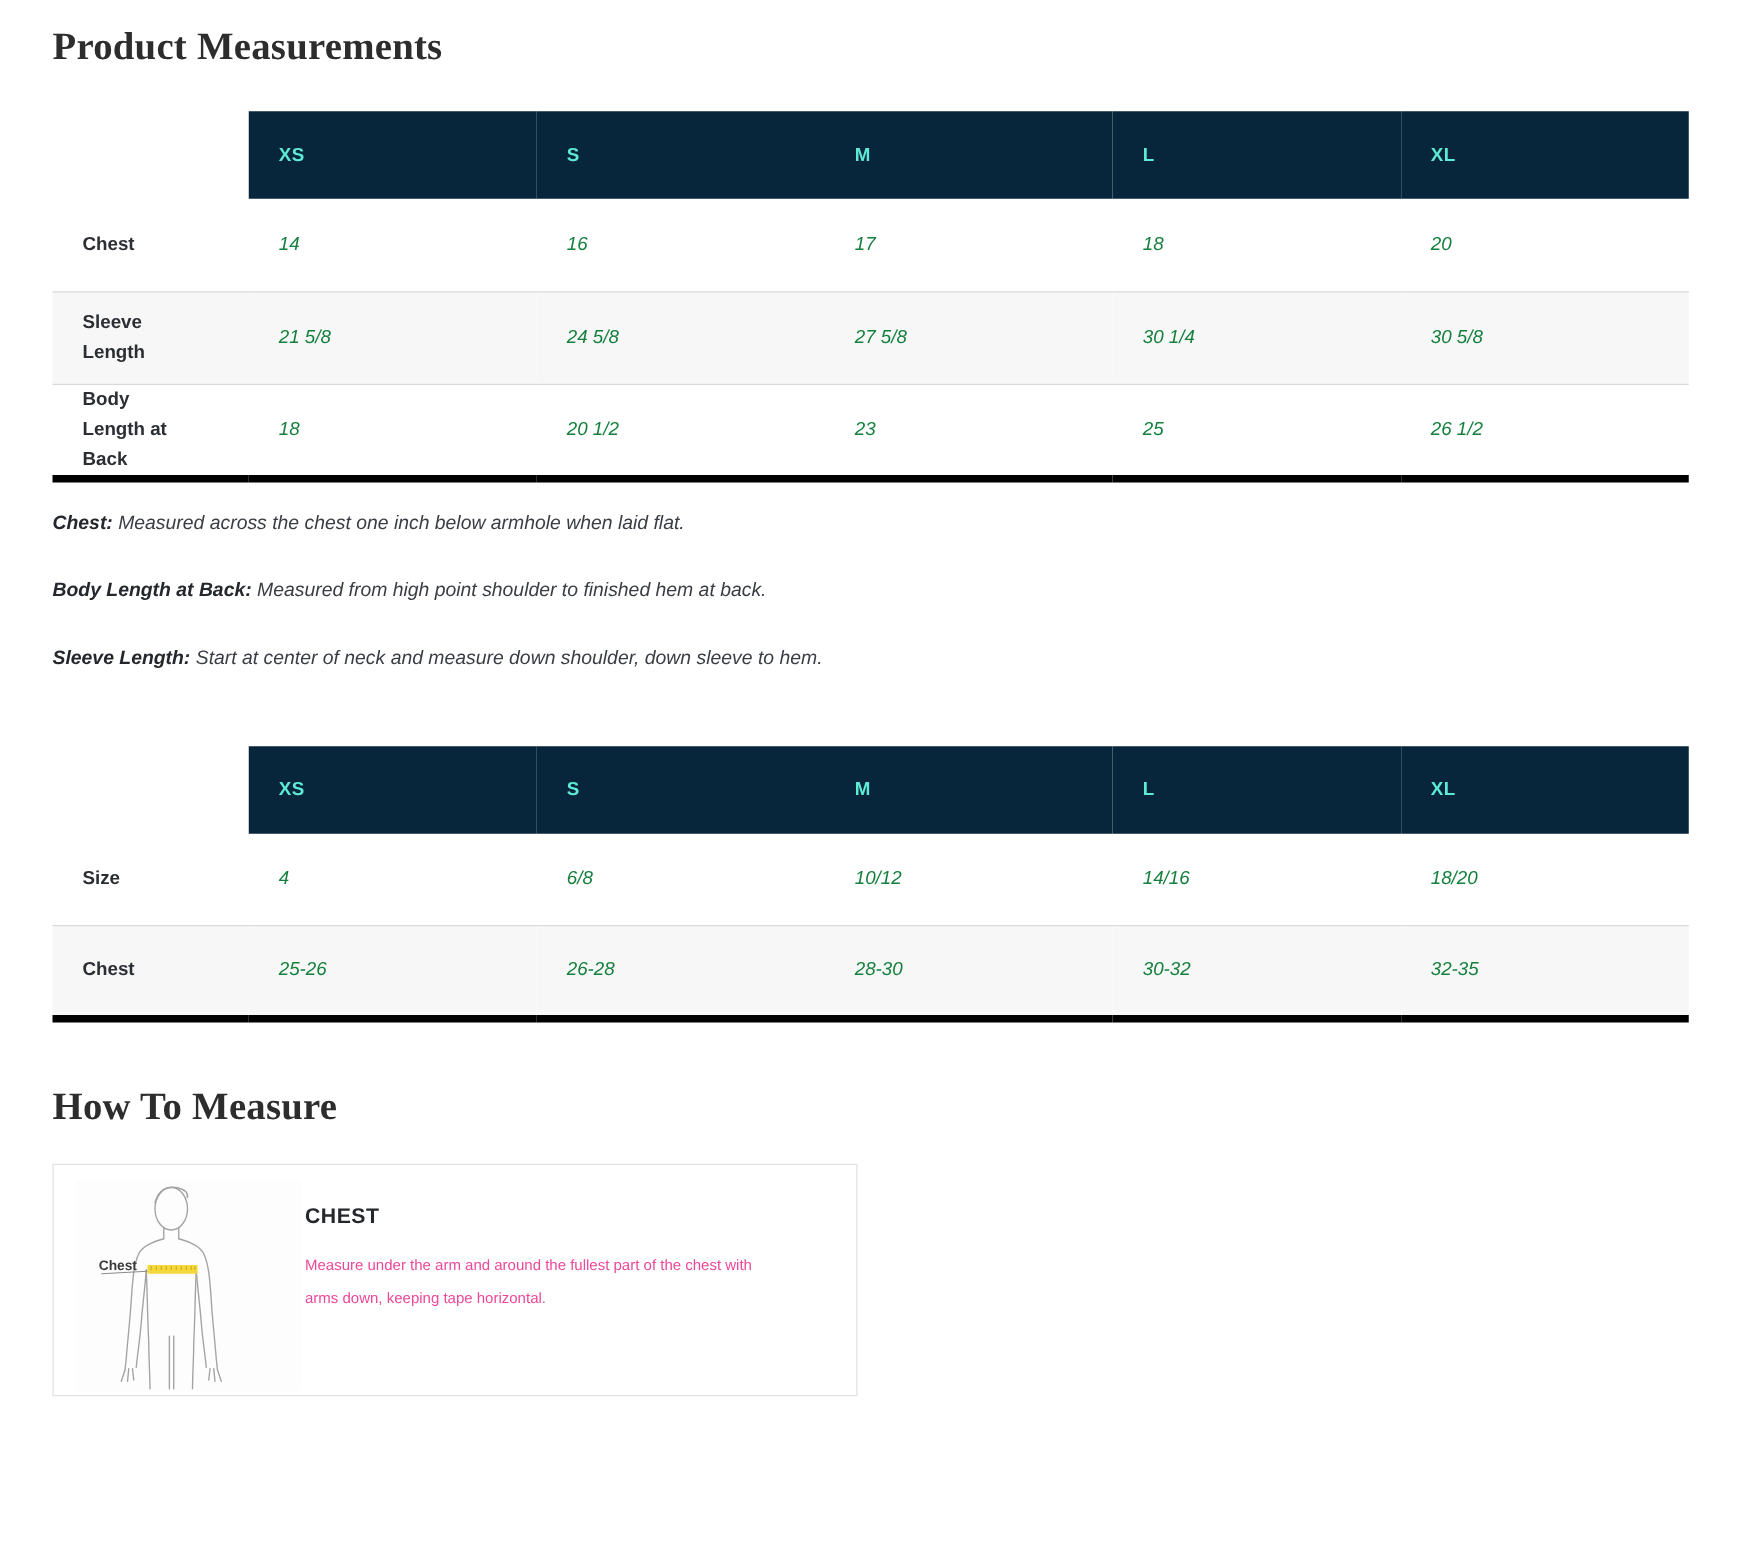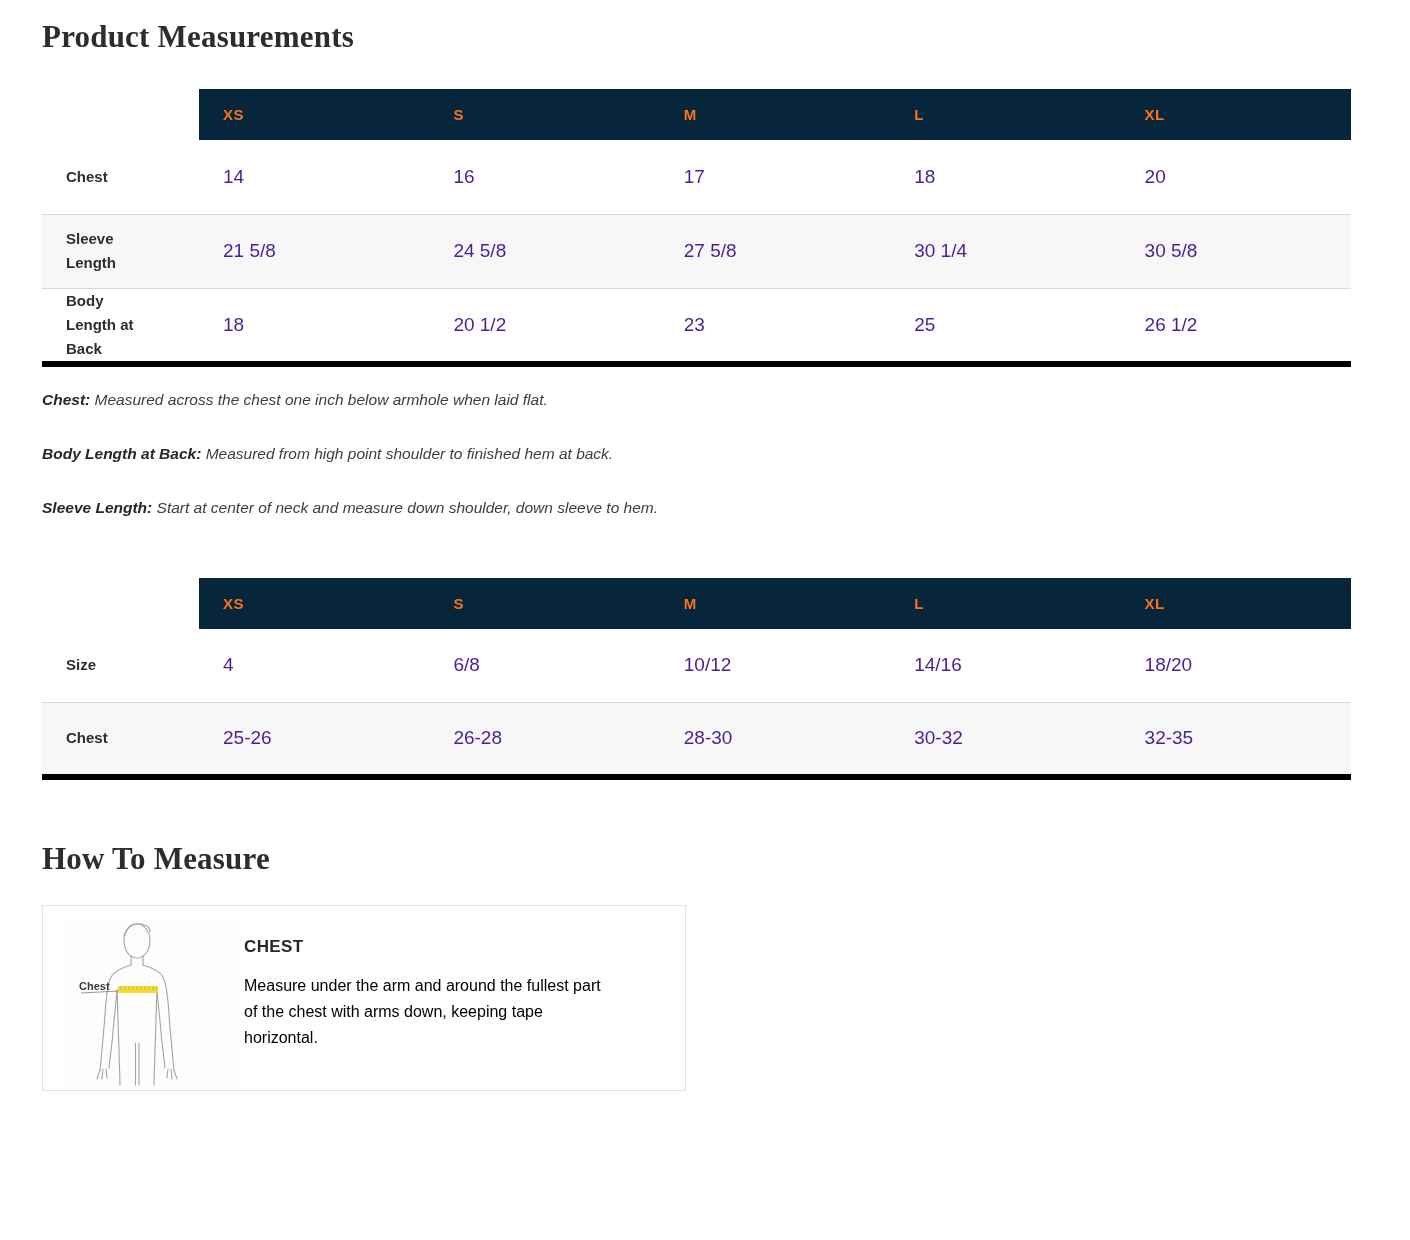--- a/index.html
+++ b/index.html
@@ -29,64 +29,65 @@
   table.size-table {
     border-collapse: collapse;
     table-layout: fixed;
     width: 1309px;
     margin-top: 33px;
   }
   table.size-table col.label-col   { width: 157px; }
   table.size-table col.size-col    { width: 230.4px; }
   table.size-table thead th {
     background: #07263b;
-    color: #f97316;
+    color: #5eead4;
     font-size: 15px;
     font-weight: 700;
     letter-spacing: 0.4px;
     text-align: left;
     padding: 0 0 0 24px;
-    height: 51px;
+    height: 70px;
     vertical-align: middle;
   }
   table.size-table thead th.corner-cell {
     background: transparent;
   }
   table.size-table tbody tr { height: 74px; }
   table.size-table tbody tr:nth-child(even) { background: #f7f7f7; }
   table.size-table tbody tr + tr { border-top: 1px solid #d9d9d9; }
   table.size-table tbody tr:last-child { border-bottom: 6px solid #000000; }
   table.size-table tbody th.row-label {
     text-align: left;
     vertical-align: middle;
     font-size: 15px;
     font-weight: 700;
     line-height: 24px;
     color: #2b2e33;
     padding: 0 55px 0 24px;
   }
   table.size-table tbody td {
     vertical-align: middle;
-    font-size: 19px;
+    font-size: 15px;
     line-height: 24px;
-    color: #4c1d95;
+    color: #15803d;
     padding: 0 0 0 24px;
+    font-style: italic;
   }
   
   .notes { margin-top: 22px; font-style: italic; }
   .note {
     margin: 0 0 33px 0;
     font-size: 15.5px;
     line-height: 21px;
     color: #3a3e44;
   }
   .note b { color: #24272c; }
   
   .section-size-chart { margin-top: 60px; }
-  .section-how-to { margin-top: 60px; }
+  .section-how-to { margin-top: 48px; }
   
   .measure-card {
     margin-top: 27px;
     width: 642px;
     height: 184px;
     border: 1px solid #e2e2e2;
     background: #ffffff;
     display: flex;
     align-items: flex-start;
   }
@@ -102,23 +103,23 @@
     width: 380px;
   }
   .card-heading {
     font-size: 17px;
     font-weight: 700;
     letter-spacing: 0.4px;
     color: #24272c;
     margin: 0 0 16px 0;
   }
   .card-body {
-    font-size: 16px;
+    font-size: 12px;
     line-height: 26px;
-    color: #000000;
+    color: #ec4899;
     margin: 0;
     max-width: 365px;
   }
 </style>
 </head>
 <body>
 
 <div class="page">
 
   <h2 class="serif-heading">Product Measurements</h2>

